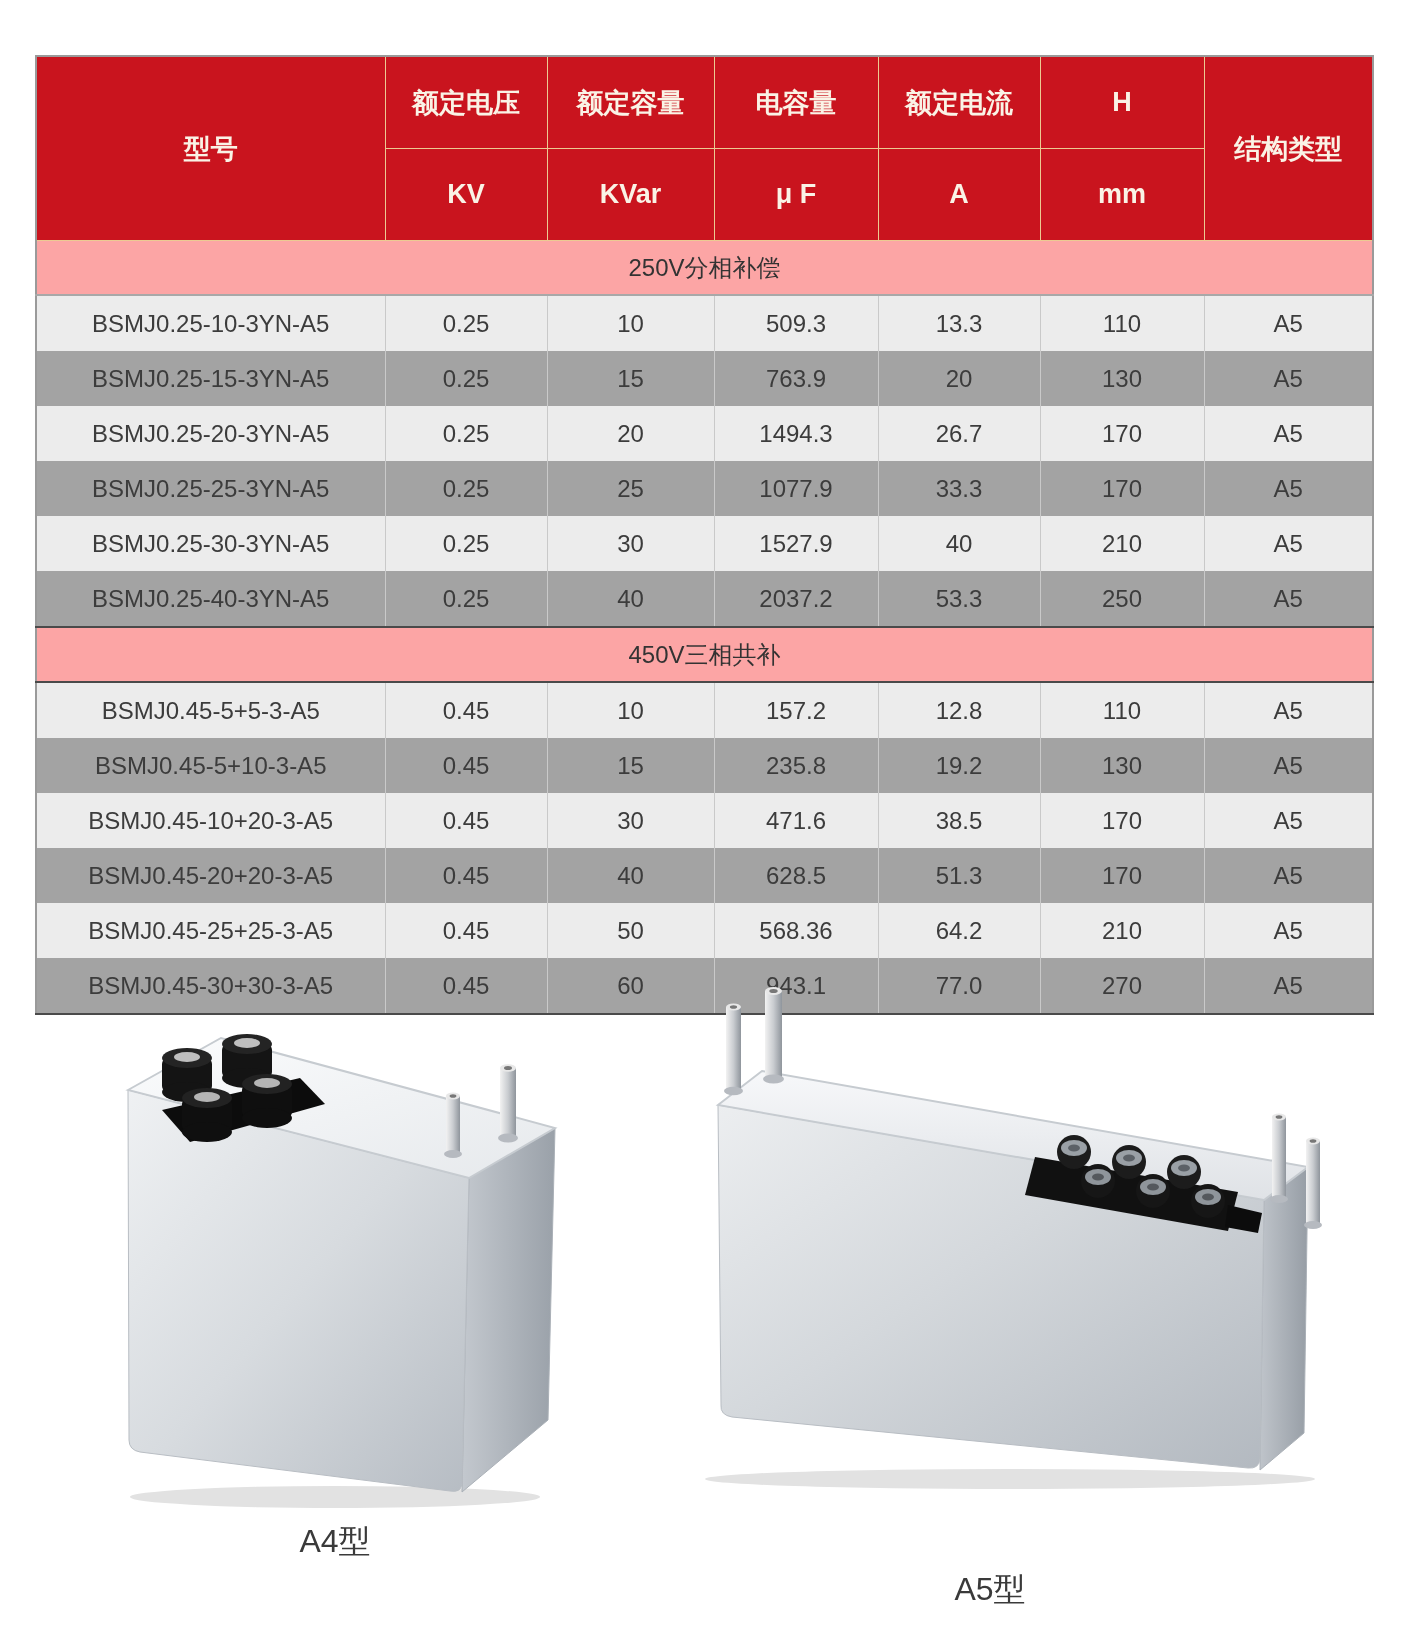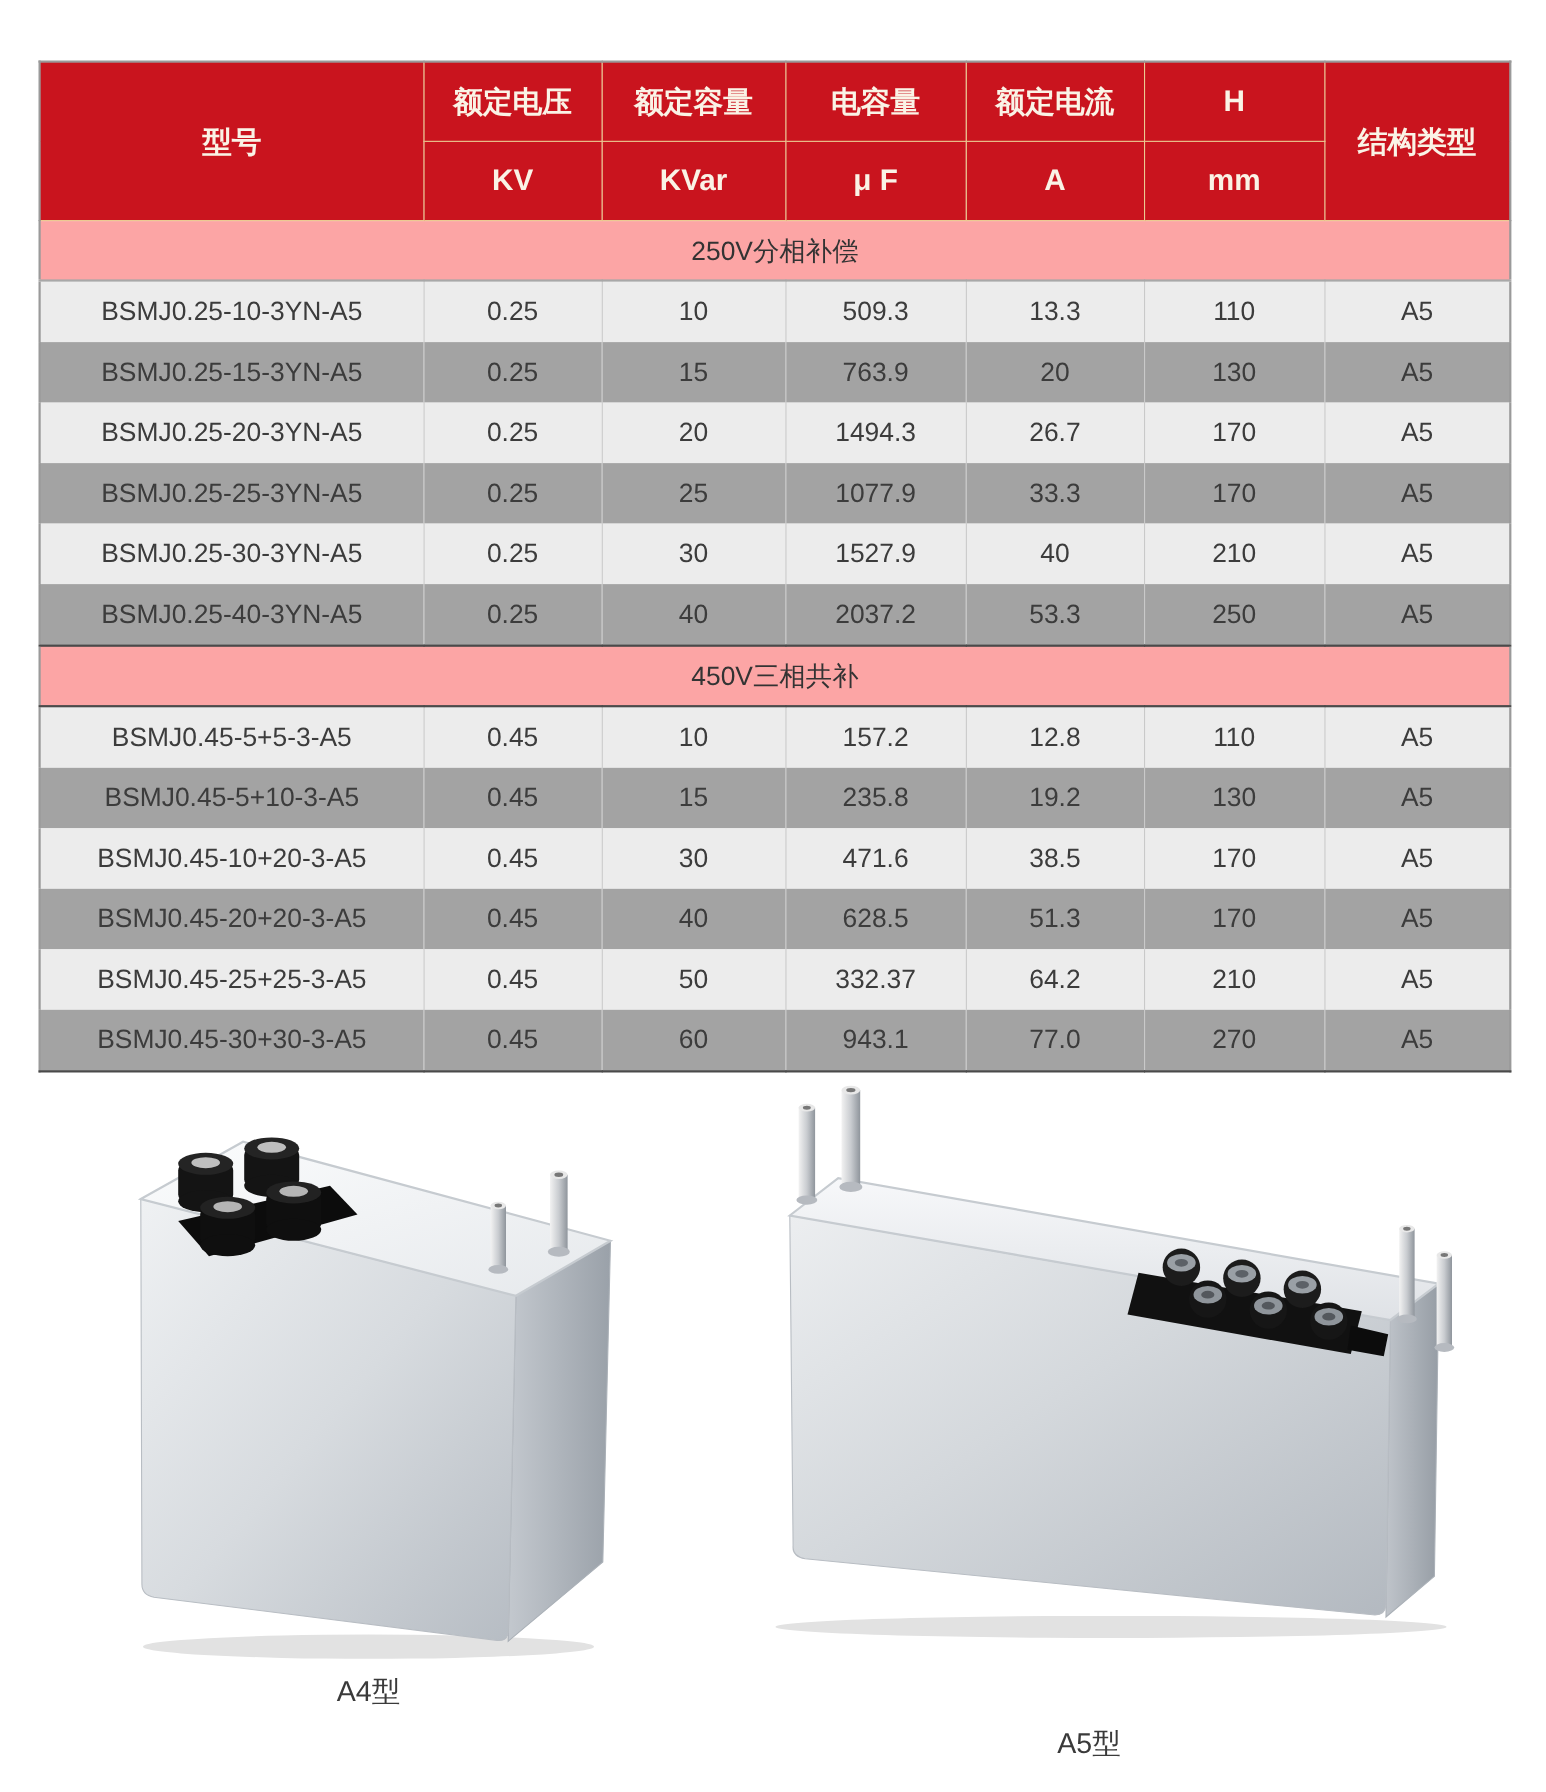--- a/index.html
+++ b/index.html
@@ -11,21 +11,21 @@
     position:absolute;left:35px;top:55px;width:1337px;
     border-collapse:collapse;table-layout:fixed;
     border:2px solid #9a9a9a;
     border-bottom:2px solid var(--section_divider_dark,#4a4a4a);
   }
   .spec-table thead th{
     background:var(--header_red,#c9141e);
     color:var(--header_text,#faf3e6);
     font-weight:bold;font-size:27px;
     border:1px solid var(--header_grid,#ecca92);
-    height:63px;padding:4px;text-align:center;vertical-align:middle;
+    height:63px;padding:14px;text-align:center;vertical-align:middle;
   }
   .spec-table tbody td{
     font-size:24px;color:#3c3c3c;text-align:center;vertical-align:middle;
     height:55px;padding:0;
     border-left:1px solid #c9c9c9;border-right:1px solid #c9c9c9;
     background:#ffffff;
   }
   .spec-table tr.row-odd td{background:var(--stripe,#ececec);}
   .spec-table tr.row-even td{background:#a3a3a3;}
   .spec-table tr.section-row td{
@@ -35,21 +35,21 @@
   .spec-table tr.section-row.sec-0 td{
     border-bottom:2px solid var(--section_divider_light,#a8a8a8);
   }
   .spec-table tr.section-row.sec-1 td{
     border-top:2px solid var(--section_divider_dark,#4a4a4a);
     border-bottom:2px solid var(--section_divider_dark,#4a4a4a);
   }
   .figure{position:absolute;}
   .figure svg{display:block;}
   .caption{
-    position:absolute;top:1520px;font-size:26px;color:#3a3a3a;
+    position:absolute;top:1520px;font-size:32px;color:#3a3a3a;
     text-align:center;
   }
   .caption.a4{left:100px;width:470px;}
   .caption.a5{left:650px;width:680px;margin-top:48px;}
 </style>
 </head>
 <body>
 
 <div class="page">
 
@@ -177,21 +177,21 @@
           <td>40</td>
           <td>628.5</td>
           <td>51.3</td>
           <td>170</td>
           <td>A5</td>
         </tr>
         <tr class="row-odd">
           <td>BSMJ0.45-25+25-3-A5</td>
           <td>0.45</td>
           <td>50</td>
-          <td>332.37</td>
+          <td>568.36</td>
           <td>64.2</td>
           <td>210</td>
           <td>A5</td>
         </tr>
         <tr class="row-even">
           <td>BSMJ0.45-30+30-3-A5</td>
           <td>0.45</td>
           <td>60</td>
           <td>943.1</td>
           <td>77.0</td>

